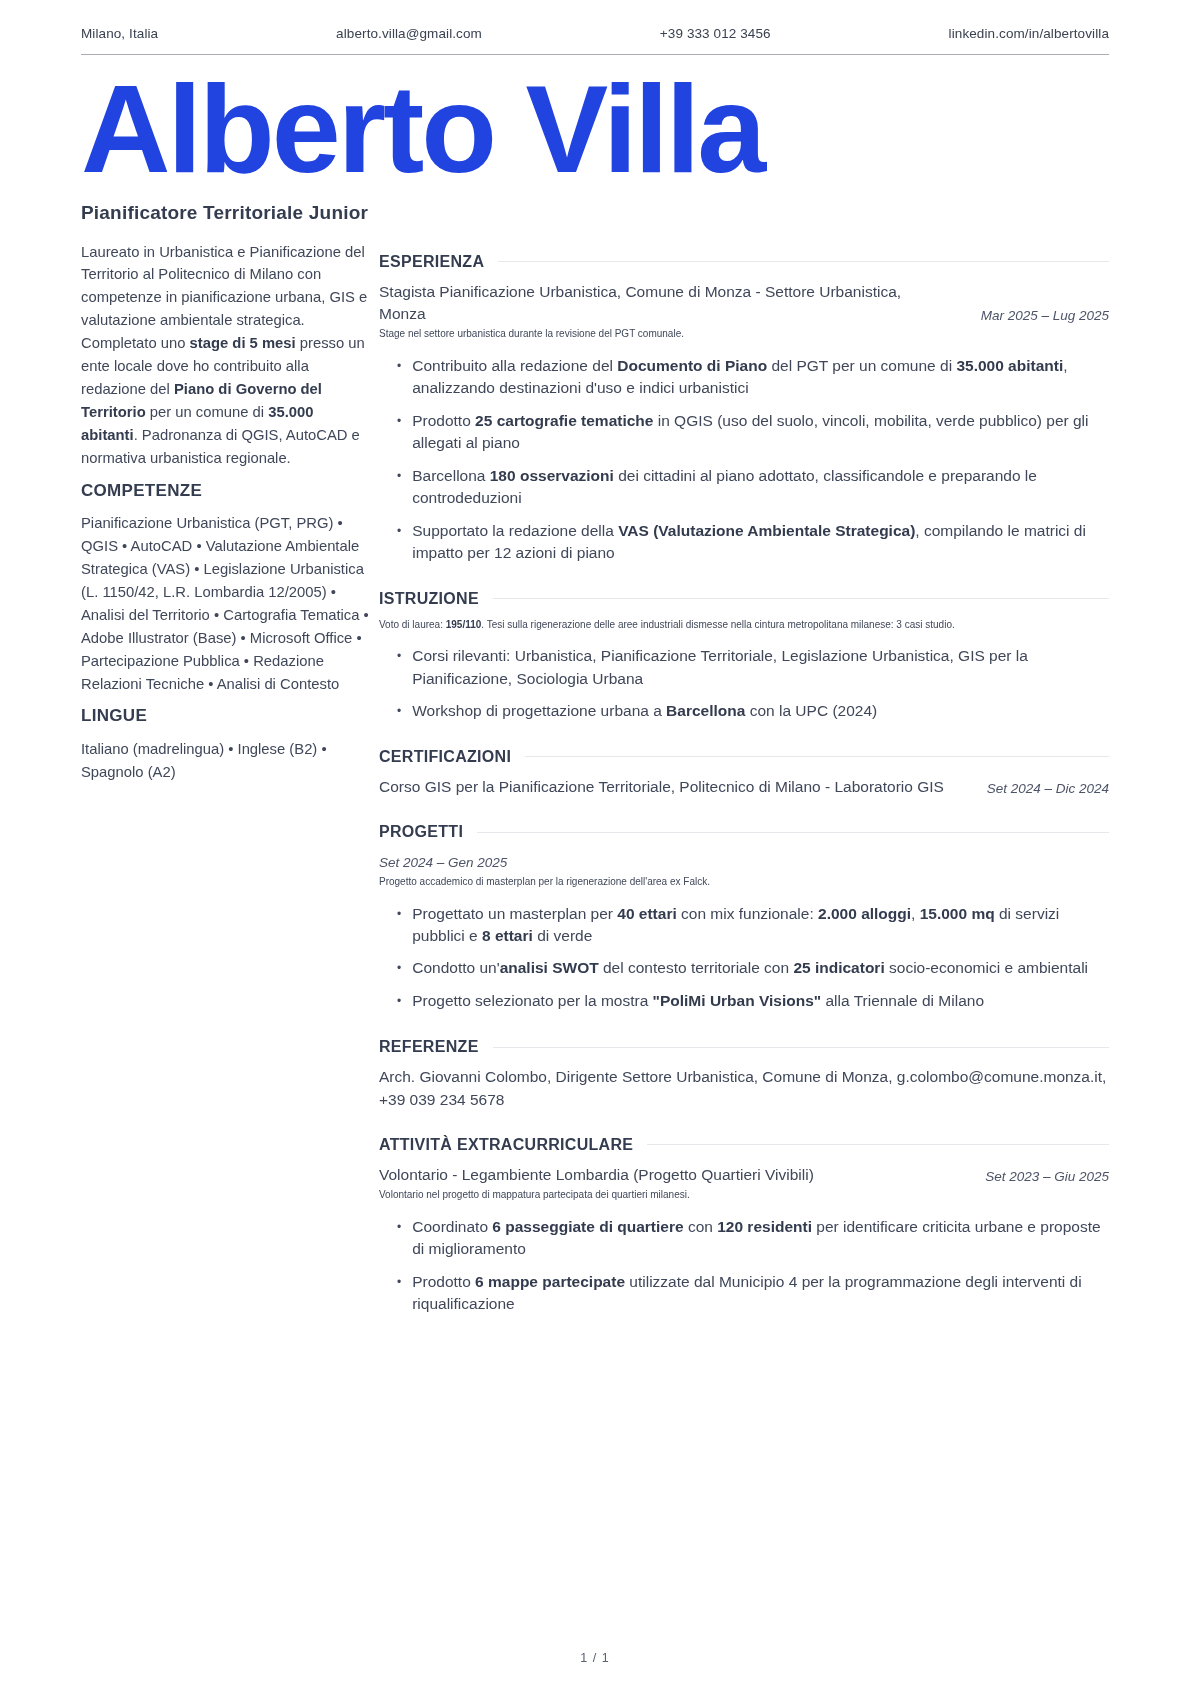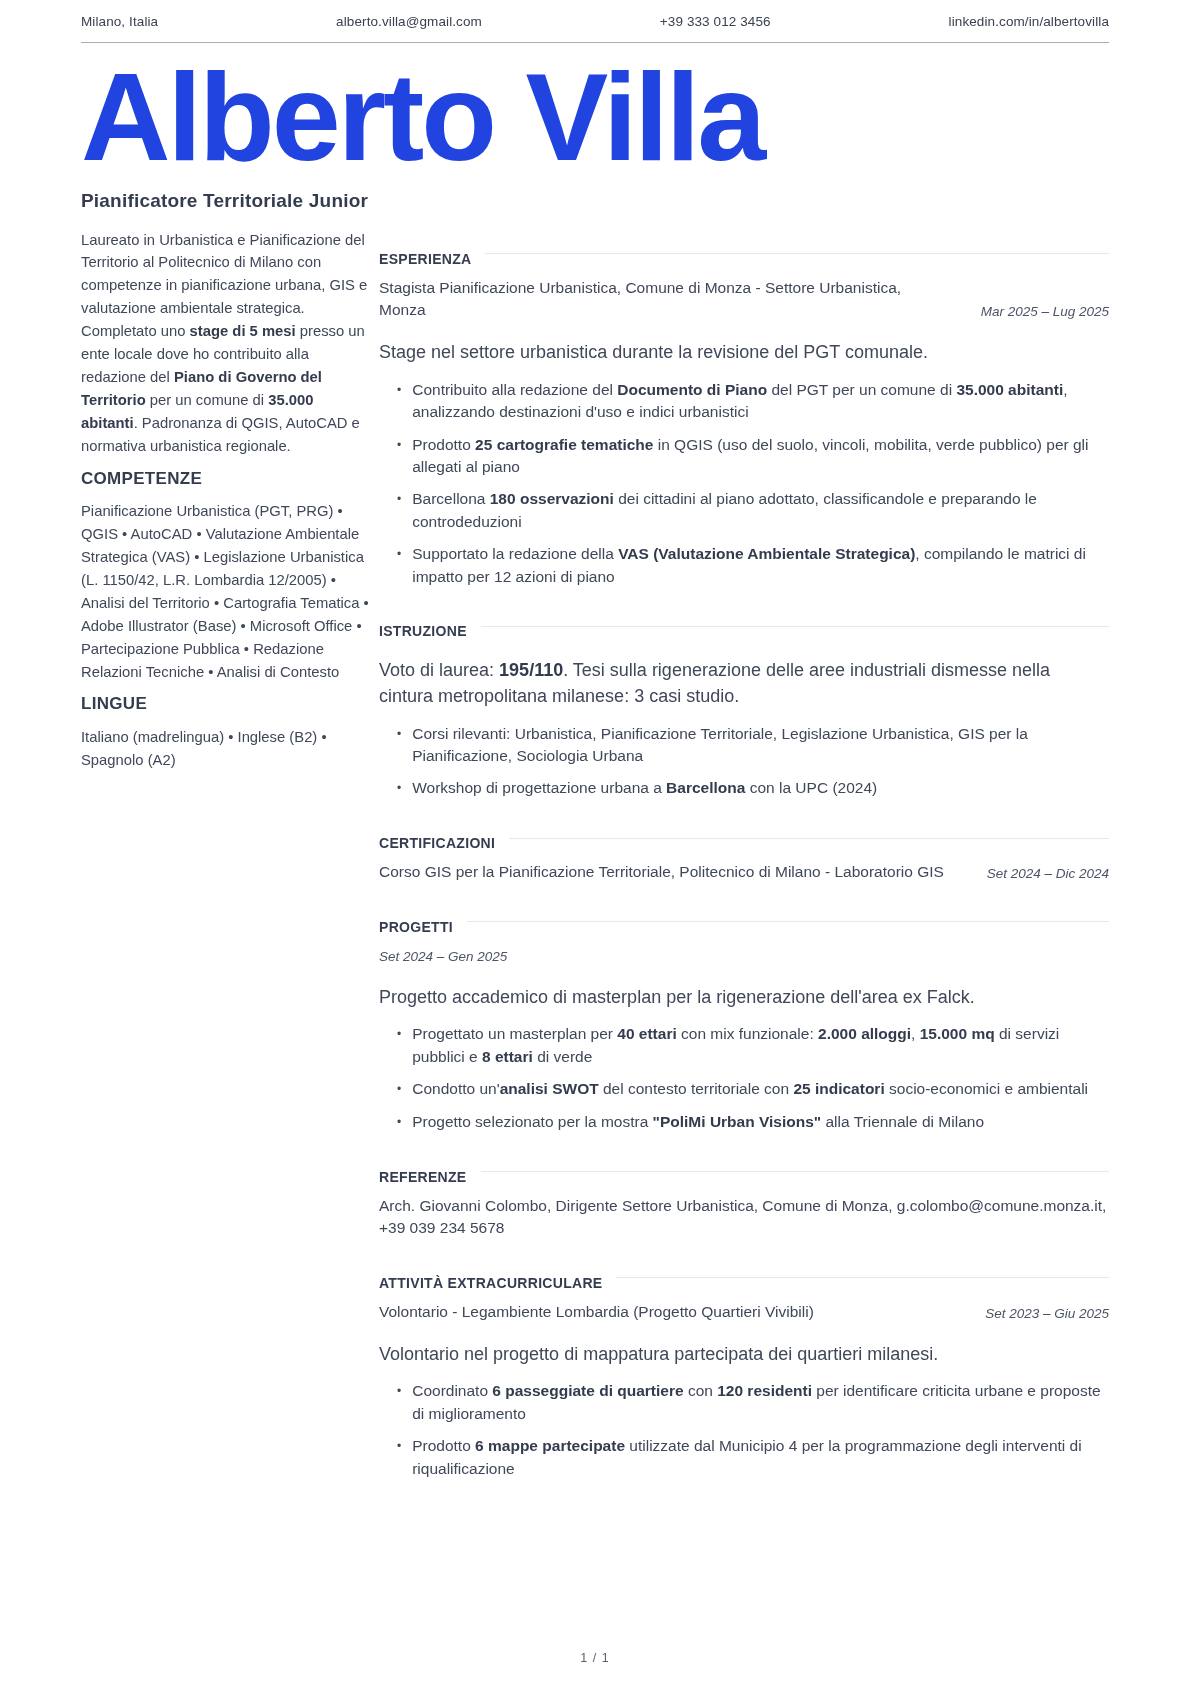--- a/index.html
+++ b/index.html
@@ -8,21 +8,21 @@
     font-family: "Liberation Sans", sans-serif;
     color: #3f4759;
     -webkit-font-smoothing: antialiased;
   }
   .page {
     position: relative;
     width: 1104px;
     height: 1683px;
     margin: 0 auto;
     background: #ffffff;
-    padding: 14px 38px 0 38px;
+    padding: 26px 38px 0 38px;
     overflow: hidden;
   }
 
   
   .contact-row {
     display: flex;
     justify-content: space-between;
     align-items: baseline;
     font-size: 13.5px;
     color: #3a4150;
@@ -82,26 +82,25 @@
   strong { font-weight: 700; color: #333b4e; }
 
   
   .section { margin-bottom: 25px; }
   .section-heading-row {
     display: flex;
     align-items: center;
     gap: 14px;
   }
   .section-heading {
-    font-size: 14px;
+    font-size: 16px;
     font-weight: 700;
     color: #343c4f;
     letter-spacing: 0.3px;
     white-space: nowrap;
-    margin-top: 10px;
   }
   .section-rule {
     flex: 1 1 auto;
     height: 1px;
     background: #e6e8ec;
   }
   .entry { margin-top: 10px; }
   .entry-header {
     display: flex;
     justify-content: space-between;
@@ -113,22 +112,22 @@
   .entry-title { color: #3f4759; white-space: pre-line; }
   .entry-date {
     flex: 0 0 auto;
     font-size: 13.5px;
     font-style: italic;
     color: #4d5468;
     white-space: nowrap;
     padding-top: 2px;
   }
   .entry-subtitle {
-    margin-top: 18px;
-    font-size: 18px;
+    margin-top: 2px;
+    font-size: 10px;
     line-height: 1.45;
   }
   .bullets {
     list-style: none;
     margin-top: 13px;
     display: flex;
     flex-direction: column;
     gap: 10px;
   }
   .bullet {

